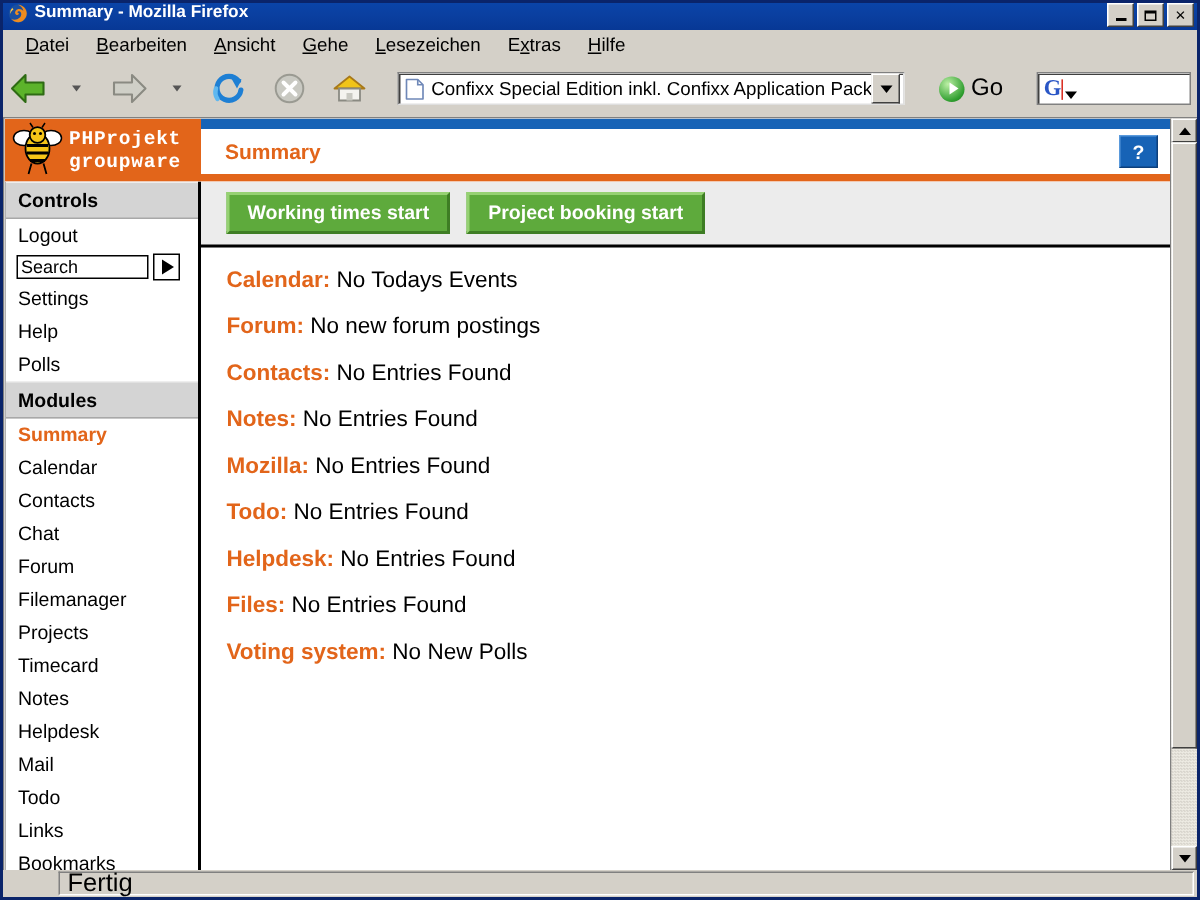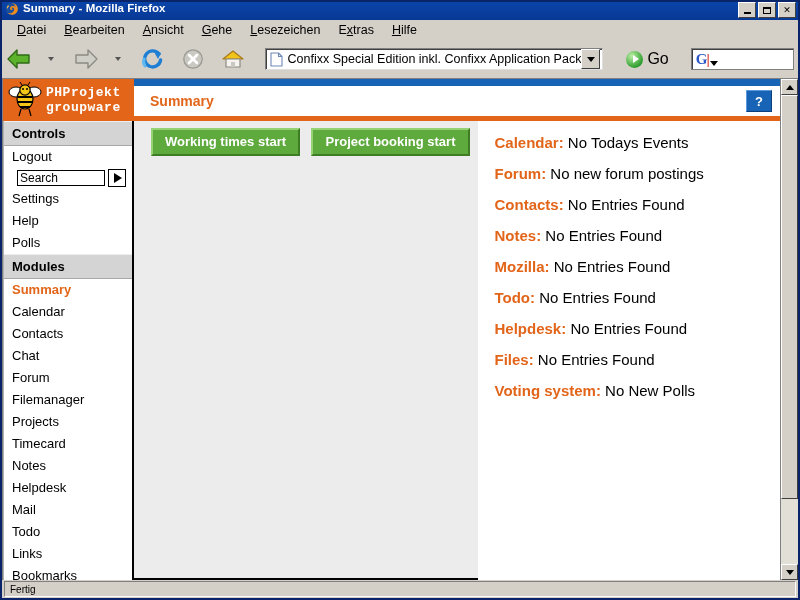--- a/index.html
+++ b/index.html
@@ -92,31 +92,31 @@
   .pagebody{flex:1;display:flex;overflow:hidden;}
 
   
   .sidebar{width:131px;flex:0 0 131px;background:#fff;
            border-right:2px solid #000;box-sizing:border-box;overflow:hidden;}
   .side-wrap{border-left:1px solid #b0b0b0;height:100%;box-sizing:border-box;}
   .side-head{background:#d4d4d4;color:#000;font-weight:bold;font-size:13px;
              padding:4px 0 4px 8px;border-bottom:1px solid #a8a8a8;border-top:1px solid #eee;}
   .side-item{font-size:13px;color:#000;padding:3px 0 3px 8px;line-height:16px;white-space:nowrap;}
   .side-item.active{color:#e2651a;font-weight:bold;}
-  .side-search{display:flex;align-items:center;padding:1px 0 1px 7px;gap:3px;justify-content:center;}
+  .side-search{display:flex;align-items:center;padding:1px 0 1px 7px;gap:3px;}
   .side-search input{width:88px;height:16px;font-size:12px;font-family:"Liberation Sans",sans-serif;
         padding:0 2px;box-sizing:border-box;background:#fff;color:#000;
         border:1px solid #000;outline:none;}
   .side-go{width:18px;height:18px;border:1px solid #000;background:#fff;
            display:flex;align-items:center;justify-content:center;box-sizing:border-box;}
   .side-go .ar{width:0;height:0;border-top:5px solid transparent;border-bottom:5px solid transparent;
                border-left:8px solid #000;margin-left:2px;}
 
   
-  .content{flex:1;display:flex;flex-direction:row;overflow:hidden;background:#fff;}
+  .content{flex:1;display:flex;flex-direction:column;overflow:hidden;background:#fff;}
   .btnrow{background:#ececec;padding:7px 0 7px 17px;border-bottom:2px solid #000;}
   .grn{display:inline-block;background:#5eaa3c;color:#fff;font-weight:bold;font-size:13px;
        padding:4px 12px 5px;margin-right:8px;
        border-top:2px solid #96d173;border-left:2px solid #96d173;
        border-right:2px solid #3e7d24;border-bottom:2px solid #3e7d24;}
   .summary{padding:14px 0 0 17px;}
   .srow{margin-bottom:16px;font-size:15px;color:#000;line-height:15px;}
   .slabel{color:#e2651a;font-weight:bold;}
 
   
@@ -131,23 +131,23 @@
   .sb-track{flex:1;position:relative;
      background:repeating-conic-gradient(#d4d0c8 0% 25%,#f0eee6 0% 50%) 50%/2px 2px;}
   .sb-thumb{position:absolute;left:0;right:0;top:0;height:404px;background:#d4d0c8;
             border-top:1px solid #fff;border-left:1px solid #fff;
             border-right:1px solid #404040;border-bottom:1px solid #404040;box-sizing:border-box;}
 
   
   .statusbar{height:18px;flex:0 0 18px;background:#d4d0c8;display:flex;align-items:center;
              padding:0 2px;box-sizing:border-box;}
   .status-panel{flex:1;height:16px;display:flex;align-items:center;padding-left:5px;
-      font-size:10px;color:#000;box-sizing:border-box;
+      font-size:17px;color:#000;box-sizing:border-box;
       border-top:1px solid #808080;border-left:1px solid #808080;
-      border-right:1px solid #fff;border-bottom:1px solid #fff;}
+      border-right:1px solid #fff;border-bottom:1px solid #fff;margin-left:35px;}
 </style>
 </head>
 <body>
 
 <div class="win">
 
   <div class="titlebar">
     <span class="tb-icon">
       <svg width="14" height="14" viewBox="0 0 14 14">
         <circle cx="7" cy="7" r="6.2" fill="#1a4fa0"></circle>

